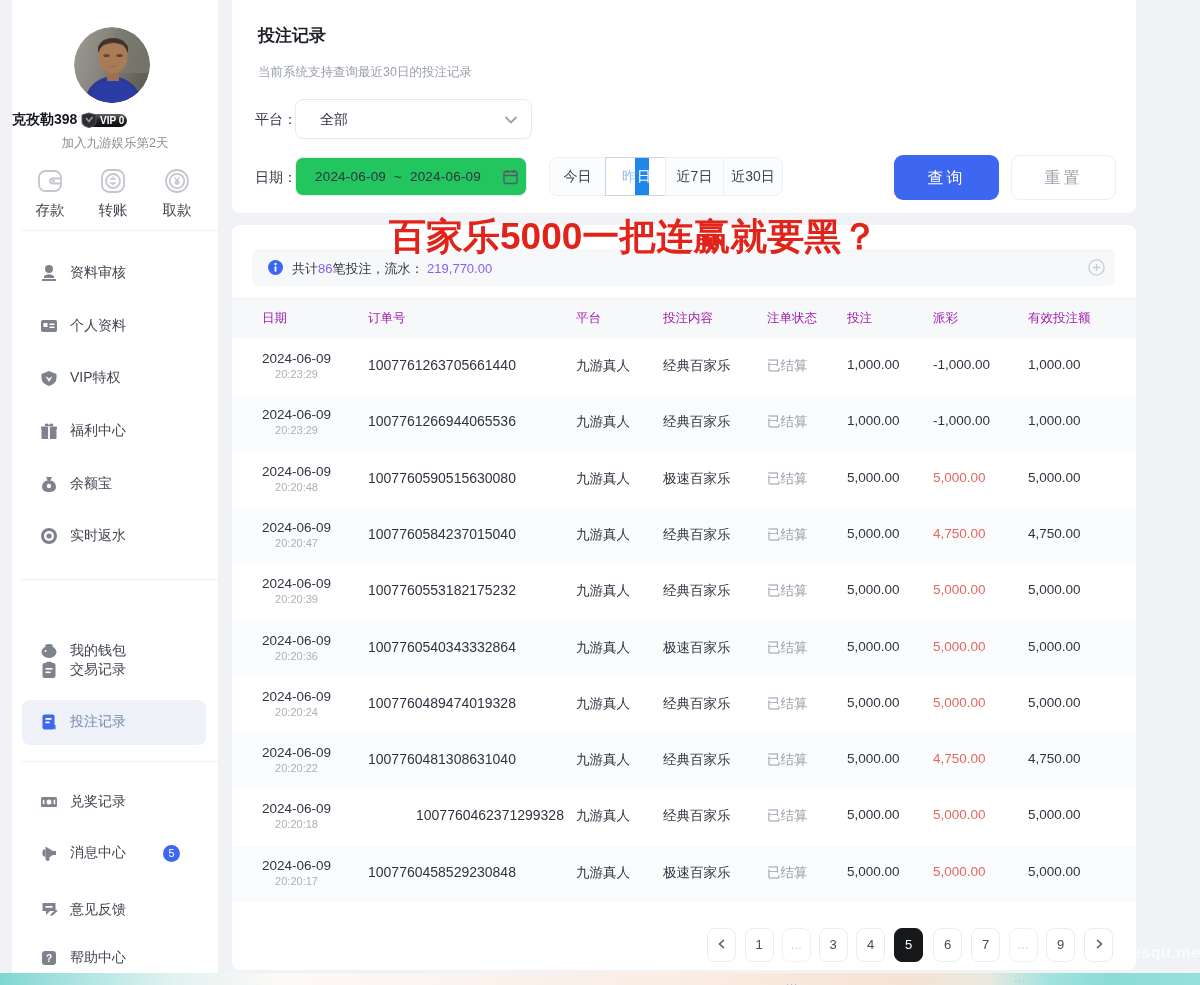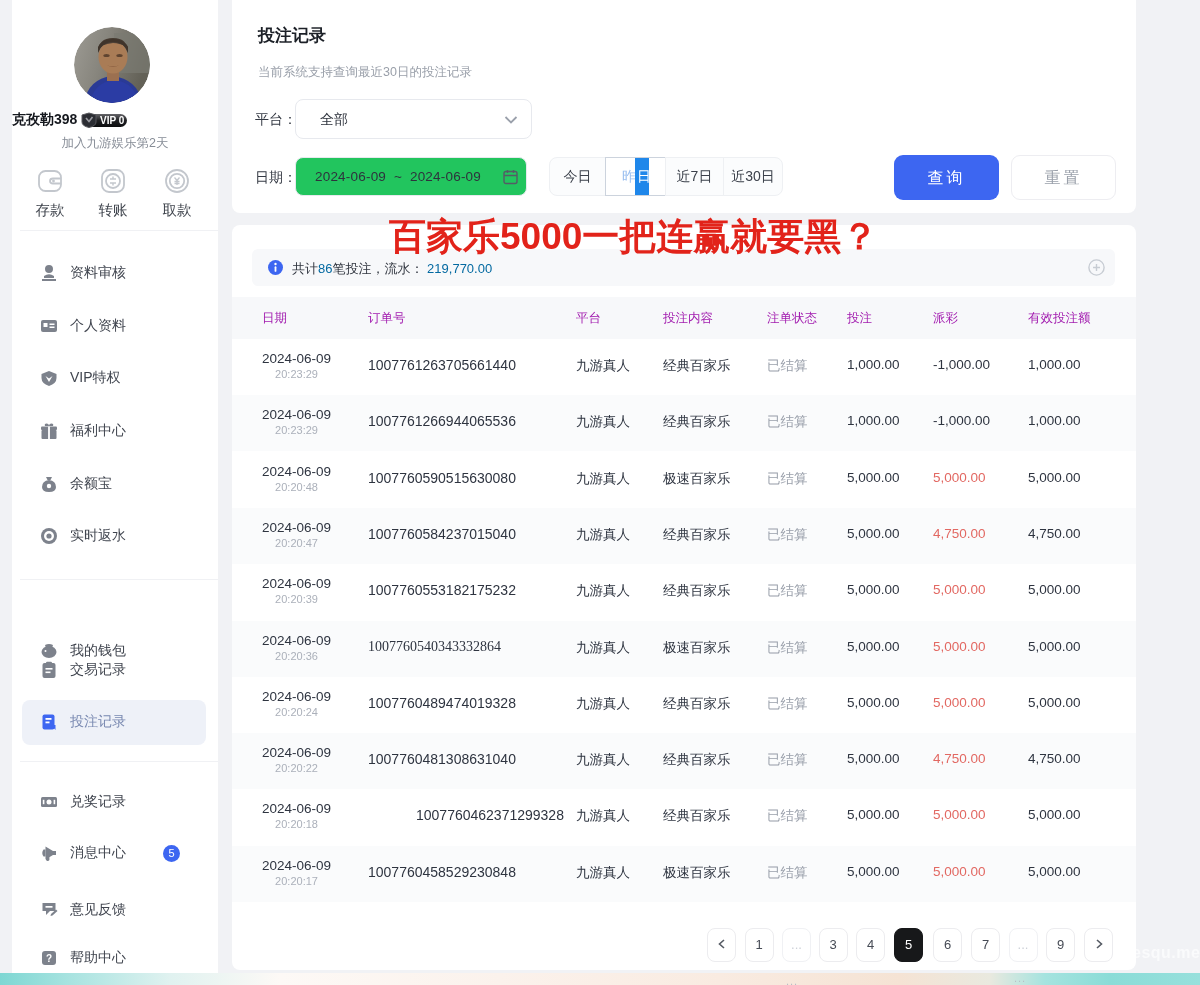--- a/index.html
+++ b/index.html
@@ -46,21 +46,21 @@
 #btnQ { position:absolute; left:894px; top:155px; width:105px; height:45px; border-radius:9px; background:#3d66f1; color:#fff; font-size:16px; text-align:center; line-height:45px; letter-spacing:3px; }
 #btnR { position:absolute; left:1011px; top:155px; width:105px; height:45px; border-radius:9px; background:#fff; border:1px solid #ededf1; color:#9aa0aa; font-size:16px; text-align:center; line-height:43px; letter-spacing:3px; }
 
 
 #redtxt { position:absolute; left:389px; top:212px; font-size:37px; font-weight:bold; color:#e2231a; white-space:nowrap; z-index:50; }
 
 
 #card2 { position:absolute; left:232px; top:225px; width:904px; height:745px; background:#fff; border-radius:8px; }
 #infoBar { position:absolute; left:252px; top:249px; width:863px; height:37px; background:#f7f8fa; border-radius:6px; }
 #infoTxt { position:absolute; left:292px; top:260px; font-size:13px; color:#30353f; }
-#infoTxt .b { color:#0369a1; }
+#infoTxt .b { color:#8b5cf6; }
 #plusIc { position:absolute; left:1088px; top:259px; }
 
 .th { position:absolute; top:310px; font-size:12.5px; color:#a21caf; }
 .row { position:absolute; left:232px; width:904px; height:56px;text-align:center; }
 .row.alt { background:#fafbfc; }
 .cd { position:absolute; font-size:13.5px; color:#2e3440; }
 .cdate { font-size:13.5px; color:#2e3440; }
 .ctime { font-size:11px; color:#abb0ba; margin-top:2px; }
 .gray { color:#9aa0ab; }
 .red { color:#e26862; }
@@ -349,21 +349,21 @@
       <div class="cd gray" style="left:535px;top:18px;">已结算</div>
       <div class="cd" style="left:615px;top:18px;">5,000.00</div>
       <div class="cd red" style="left:701px;top:18px;">5,000.00</div>
       <div class="cd" style="left:796px;top:18px;">5,000.00</div>
     </div>
     <div class="row alt" style="top:620.5px;">
       <div style="position:absolute;left:30px;top:12px;">
         <div class="cdate">2024-06-09</div>
         <div class="ctime">20:20:36</div>
       </div>
-      <div class="cd" style="left:136px;top:18px;font-size:14px;font-family:Liberation Serif, serif;">1007760540343332864</div>
+      <div class="cd" style="left:136px;top:18px;font-size:14px;">1007760540343332864</div>
       <div class="cd" style="left:344px;top:18px;">九游真人</div>
       <div class="cd" style="left:431px;top:18px;">极速百家乐</div>
       <div class="cd gray" style="left:535px;top:18px;">已结算</div>
       <div class="cd" style="left:615px;top:18px;">5,000.00</div>
       <div class="cd red" style="left:701px;top:18px;">5,000.00</div>
       <div class="cd" style="left:796px;top:18px;">5,000.00</div>
     </div>
     <div class="row" style="top:676.8px;">
       <div style="position:absolute;left:30px;top:12px;">
         <div class="cdate">2024-06-09</div>

